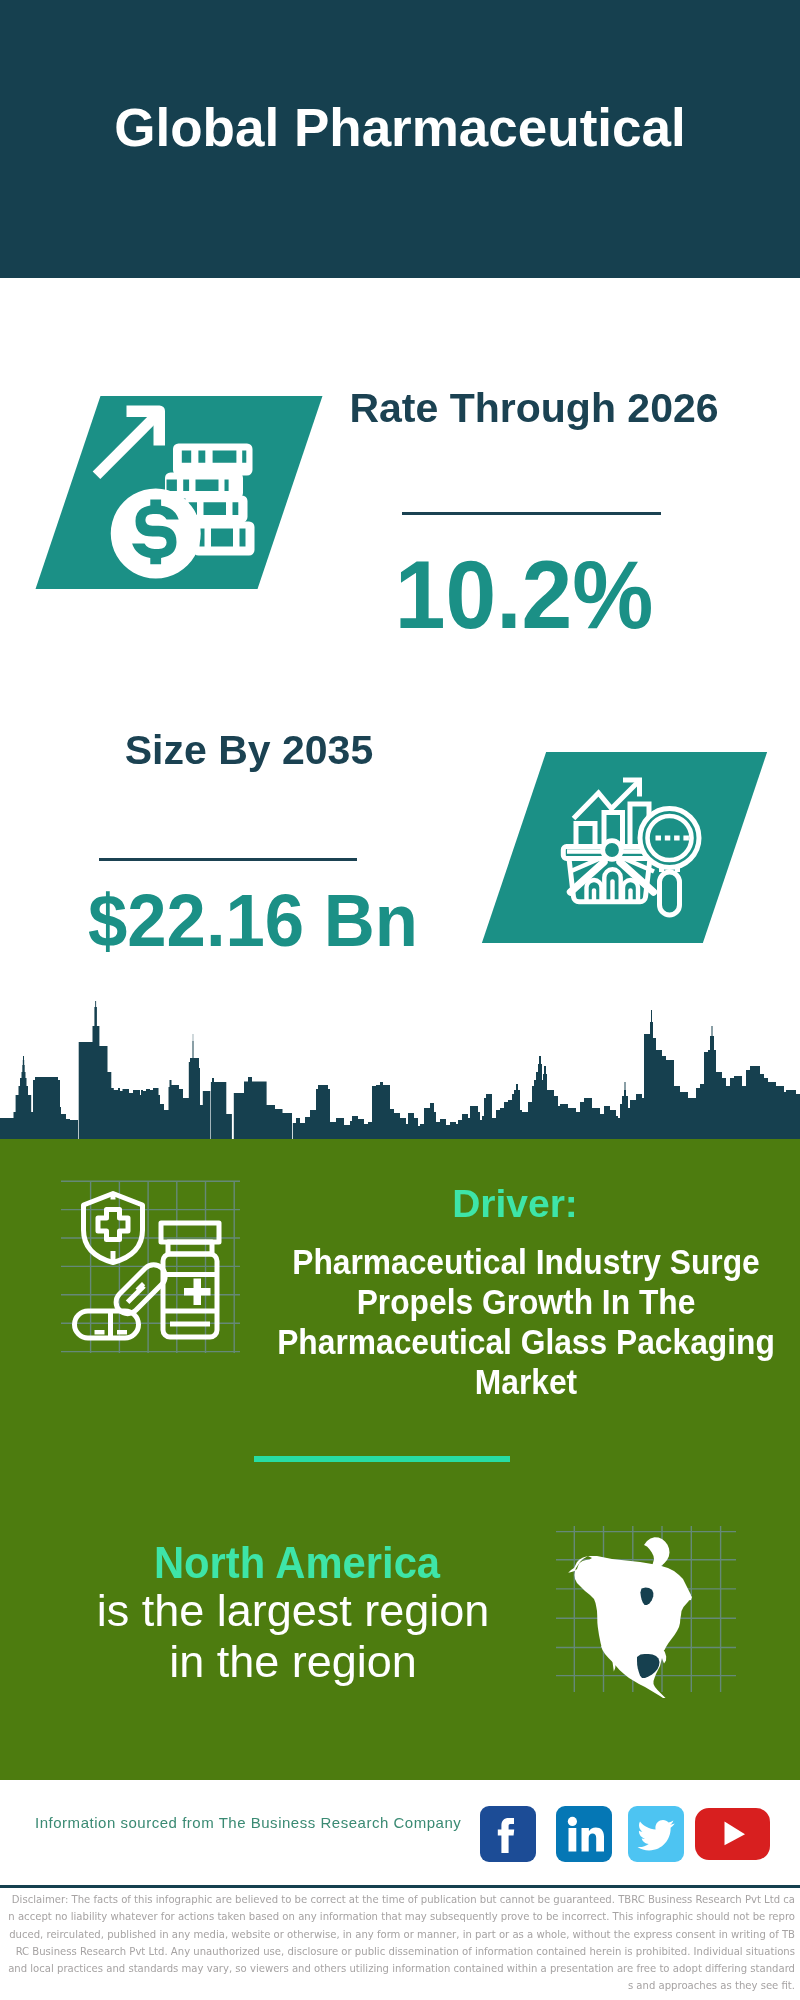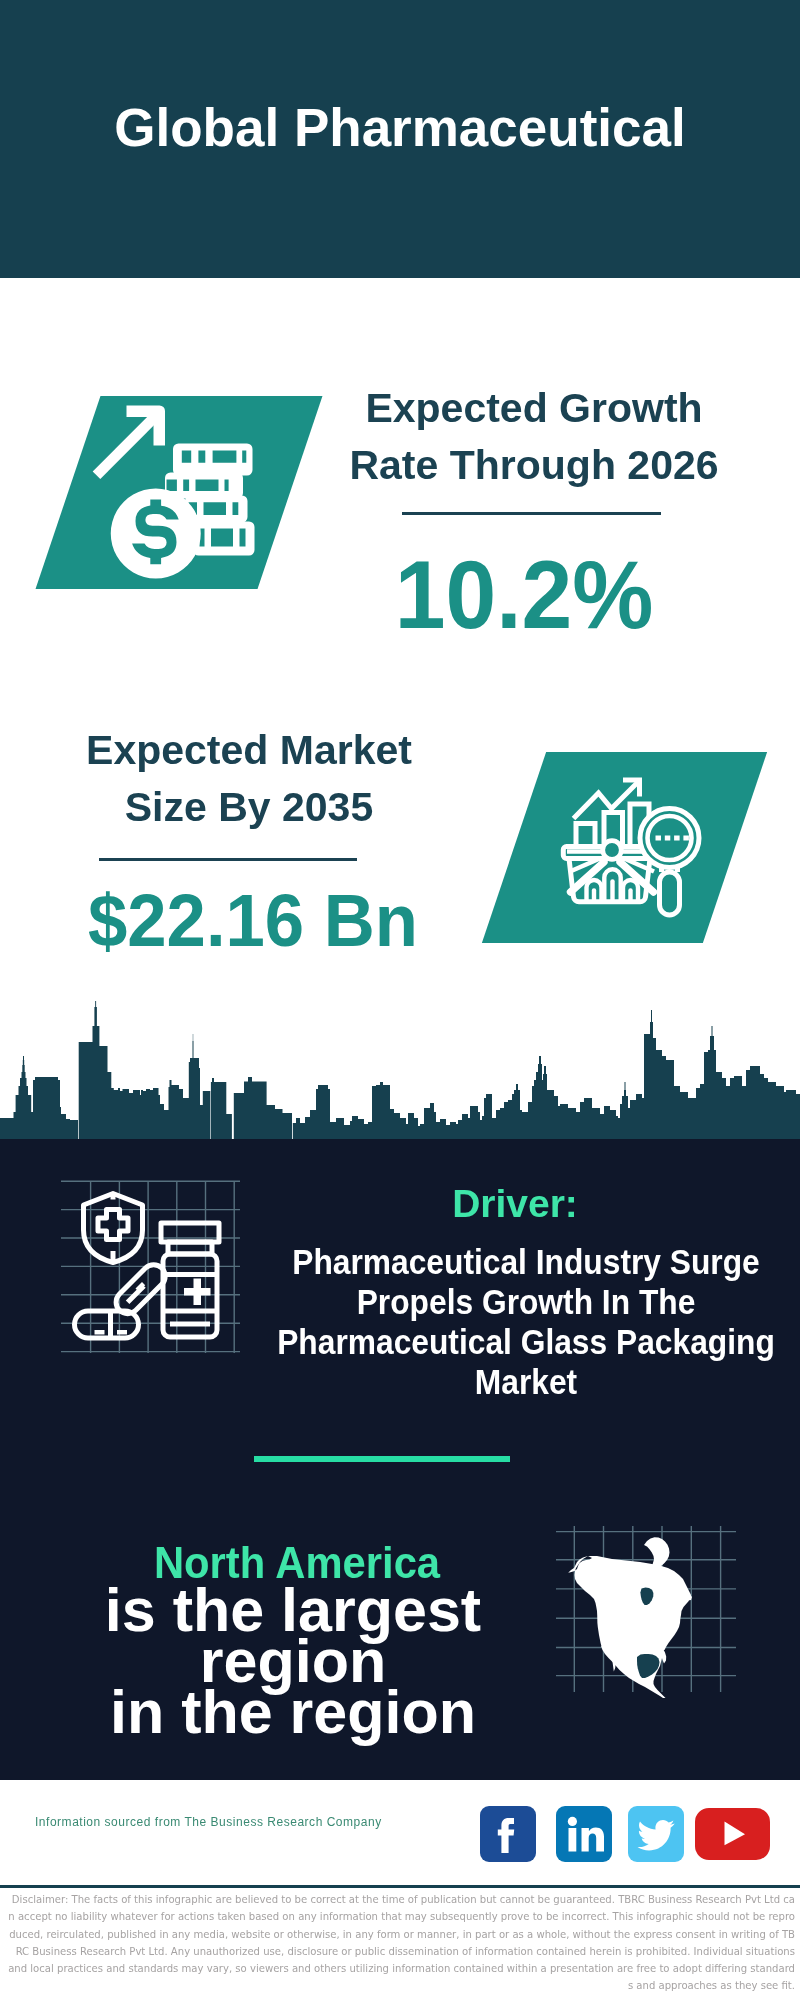--- a/index.html
+++ b/index.html
@@ -14,32 +14,32 @@
 
   
   .plg{position:absolute;background:#1B9086;transform:skewX(-18.6deg);}
   .stat-label{position:absolute;color:#1B4252;font-size:41px;font-weight:bold;line-height:57px;text-align:center;}
   .stat-label span{display:block;}
   .stat-rule{position:absolute;height:3px;background:#1B4252;}
   .stat-value{position:absolute;color:#1B9086;font-weight:bold;text-align:center;
      line-height:1;white-space:nowrap;}
 
   
-  .dark{position:absolute;left:0;top:1139px;width:800px;height:641px;background:#0f172a;overflow:hidden;}
+  .dark{position:absolute;left:0;top:1139px;width:800px;height:641px;background:#4d7c0f;overflow:hidden;}
   .skyline{position:absolute;left:0;top:-88px;width:800px;height:160px;display:block;}
   .drv-h{position:absolute;color:#3EE5A8;font-size:39px;font-weight:bold;text-align:center;line-height:44px;}
   .drv-t{position:absolute;color:#fff;font-size:35px;font-weight:bold;text-align:center;line-height:40px;}
   .drv-t span{display:block;white-space:nowrap;transform:scaleX(0.907);}
   .mint-rule{position:absolute;height:6px;background:#27DDA4;}
   .reg-h{position:absolute;color:#3EE5A8;font-size:43.5px;font-weight:bold;text-align:center;line-height:44px;transform:scaleX(0.96);}
-  .reg-t{position:absolute;color:#fff;font-size:61px;font-weight:bold;text-align:center;line-height:51px;}
+  .reg-t{position:absolute;color:#fff;font-size:45px;font-weight:normal;text-align:center;line-height:51px;}
   .reg-t span{display:block;}
 
   
-  .src{position:absolute;color:#3A8A73;font-size:12px;line-height:21.3px;letter-spacing:0.52px;}
+  .src{position:absolute;color:#3A8A73;font-size:15px;line-height:21.3px;letter-spacing:0.52px;}
   .src span{display:block;}
   .socials{position:absolute;left:0;top:0;width:800px;height:0;}
   .social{position:absolute;display:block;border-radius:9px;overflow:hidden;text-decoration:none;}
   .social svg{display:block;}
   .social span{position:absolute;right:1px;bottom:2px;color:#0577B5;font-size:7px;line-height:7px;}
   .hline{position:absolute;left:0;width:800px;height:3px;background:#16404F;}
   .disc{position:absolute;color:#A6A3A3;font-size:11.21px;line-height:17.3px;
       font-family:"DejaVu Sans Condensed","Liberation Sans",sans-serif;
       word-break:break-all;text-align:right;}
 
@@ -63,28 +63,26 @@
       <path fill-rule="evenodd" d="M178.5,443.5 h68.5 a5.5,5.5 0 0 1 5.5,5.5 v21 a5.5,5.5 0 0 1 -5.5,5.5 h-68.5 a5.5,5.5 0 0 1 -5.5,-5.5 v-21 a5.5,5.5 0 0 1 5.5,-5.5 Z M181.8,450.6 v12.2 h9.4 v-12.2 Z M198.4,450.6 v12.2 h6.9 v-12.2 Z M212.6,450.6 v12.2 h23.8 v-12.2 Z M242.2,450.6 v12.2 h4.1 v-12.2 Z"></path>
       <path fill-rule="evenodd" d="M170.5,472.5 h67 a5.5,5.5 0 0 1 5.5,5.5 v15 a5.5,5.5 0 0 1 -5.5,5.5 h-67 a5.5,5.5 0 0 1 -5.5,-5.5 v-15 a5.5,5.5 0 0 1 5.5,-5.5 Z M166.5,479.4 v11.5 h10.4 v-11.5 Z M183.2,479.4 v11.5 h5.9 v-11.5 Z M195.5,479.4 v11.5 h23 v-11.5 Z M224.5,479.4 v11.5 h4.1 v-11.5 Z"></path>
       <path fill-rule="evenodd" d="M190.5,495.5 h51.5 a5.5,5.5 0 0 1 5.5,5.5 v16 a5.5,5.5 0 0 1 -5.5,5.5 h-51.5 a5.5,5.5 0 0 1 -5.5,-5.5 v-16 a5.5,5.5 0 0 1 5.5,-5.5 Z M188.5,502.3 v12.6 h8.5 v-12.6 Z M203.5,502.3 v12.6 h22.5 v-12.6 Z M232.5,502.3 v12.6 h5.8 v-12.6 Z"></path>
       <path fill-rule="evenodd" d="M198.5,521.5 h50.5 a5.5,5.5 0 0 1 5.5,5.5 v23 a5.5,5.5 0 0 1 -5.5,5.5 h-50.5 a5.5,5.5 0 0 1 -5.5,-5.5 v-23 a5.5,5.5 0 0 1 5.5,-5.5 Z M199.5,528.6 v18 h5 v-18 Z M211,528.6 v18 h22 v-18 Z M239.5,528.6 v18 h6 v-18 Z"></path>
       <path fill-rule="evenodd" d="M155.7,488.5 a45,45 0 1 0 0.1,0 Z
         M150.3,499.5 h10.8 v6.2 q13.8,1.7 17.6,13.9 h-12.1 q-2.9,-5.6 -10.2,-5.6 h-3.4 q-7.6,0 -7.6,6.1 q0,5.7 7.0,5.7 h6.2 q17.9,0 17.9,16.3 q0,13.6 -15.4,15.8 v6.4 h-10.8 v-6.4 q-14.3,-1.9 -18.2,-14.4 h12.4 q3.0,5.4 10.0,5.4 h4.0 q8.1,0 8.1,-6.4 q0,-6.0 -7.6,-6.0 h-6.2 q-17.3,0 -17.3,-15.6 q0,-13.2 14.8,-15.4 Z"></path>
     </g>
   </svg>
 
   <div class="stat-label" style="left:340px;top:380px;width:388px">
-    <span>Expected Growth</span>
     <span>Rate Through 2026</span>
   </div>
   <div class="stat-rule" style="left:402px;top:512px;width:259px"></div>
   <div class="stat-value" style="left:330px;top:546px;width:388px;font-size:97px;transform:scaleX(0.94)">10.2%</div>
 
   <div class="stat-label" style="left:55px;top:722px;width:388px">
-    <span>Expected Market</span>
     <span>Size By 2035</span>
   </div>
   <div class="stat-rule" style="left:99px;top:858px;width:258px"></div>
   <div class="stat-value" style="left:59px;top:884px;width:388px;font-size:74px;transform:scaleX(0.955)">$22.16 Bn</div>
   <div class="plg" style="left:514px;top:752px;width:221px;height:191px"></div>
   <svg class="ico" style="position:absolute;left:556px;top:766px;width:164px;height:160px" viewBox="556 766 164 160" xmlns="http://www.w3.org/2000/svg">
     <g fill="none" stroke="#ffffff" stroke-width="5" stroke-linecap="butt" stroke-linejoin="miter">
 
       <polyline points="573.5,818.5 598.5,793 611.5,808.5 637.5,782.5"></polyline>
       <polyline points="623,780 639.5,780 639.5,796.5"></polyline>

